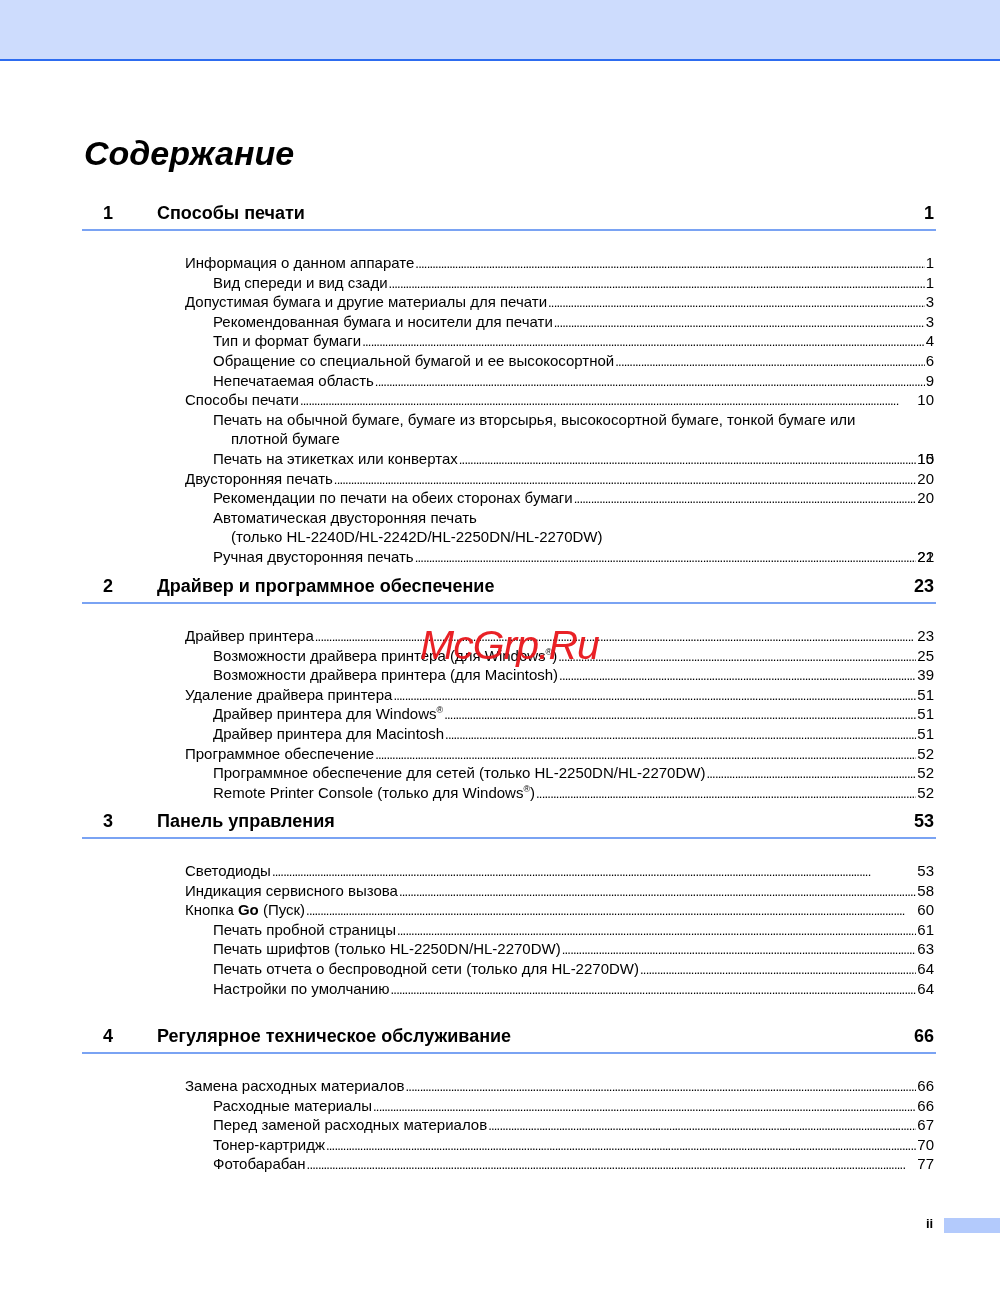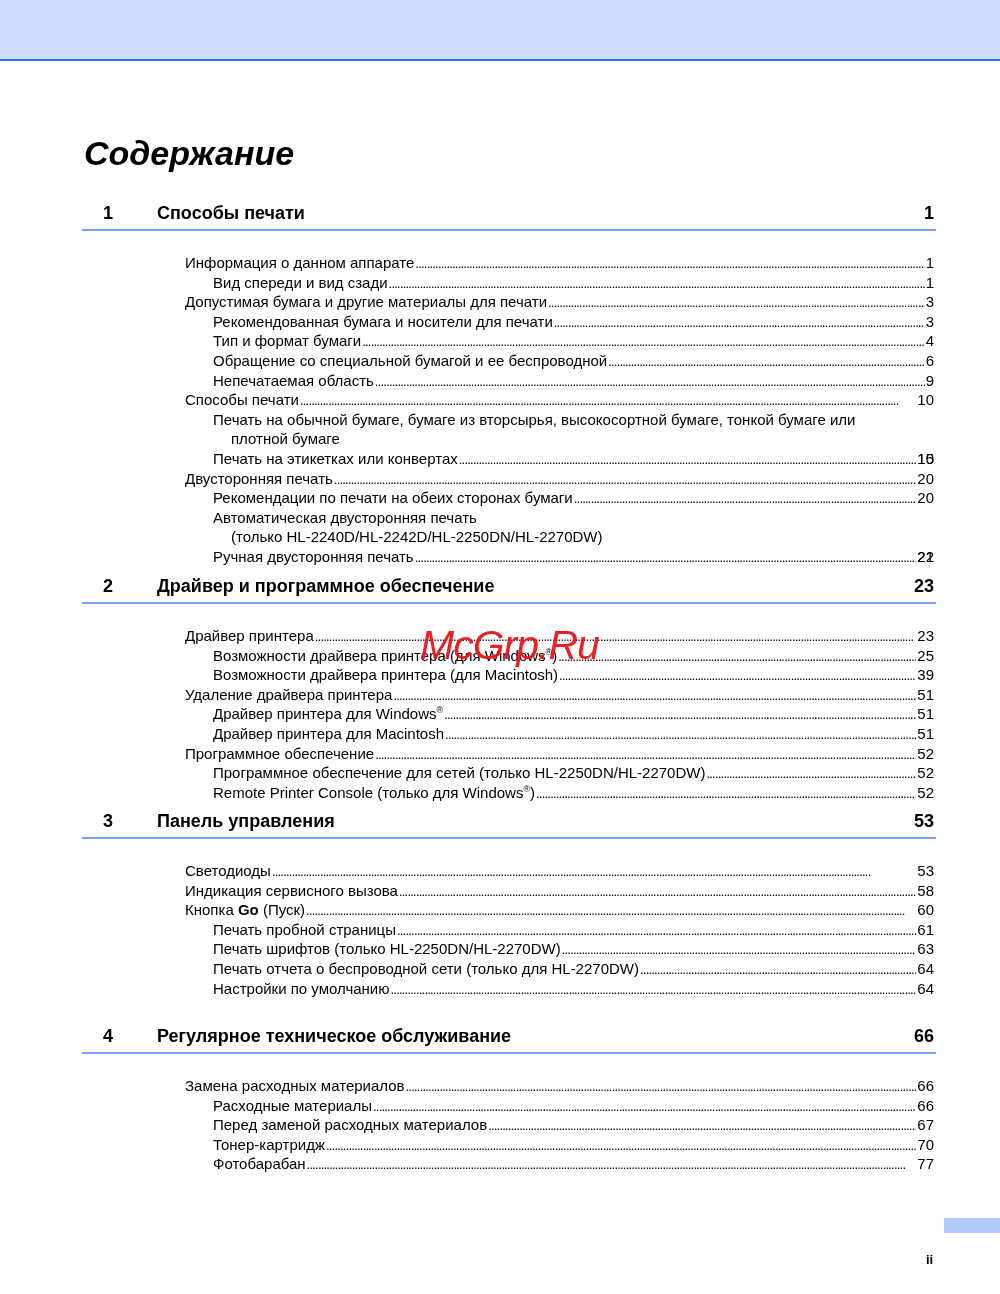--- a/index.html
+++ b/index.html
@@ -50,21 +50,21 @@
   .entry .page { flex: 0 0 auto; text-align: right; padding-right: 2px; }
   .entry.wrapfirst .leader { visibility: hidden; }
   sup { font-size: 9px; line-height: 0; vertical-align: 6px; }
   b { font-weight: bold; }
   .watermark {
     position: absolute; left: 420px; top: 622px;
     font-size: 41px; font-style: italic; color: #e8161b;
     letter-spacing: -1px; pointer-events: none; opacity: 0.95; text-align: right;
   }
   .page-number {
-    position: absolute; left: 926px; top: 1216px; font-size: 13px; font-weight: bold; margin-top: 36px;
+    position: absolute; left: 926px; top: 1216px; font-size: 13px; font-weight: bold;
   }
   .page-tab {
     position: absolute; left: 944px; top: 1218px; width: 56px; height: 15px;
     background: #b3cafc;
   }
 </style>
 </head>
 <body>
 
 <div class="top-band"></div>
@@ -98,21 +98,21 @@
           <span class="text"><span>Рекомендованная бумага и носители для печати</span></span>
           <span class="leader"></span>
           <span class="page">3</span>
         </div>
         <div class="entry l2">
           <span class="text"><span>Тип и формат бумаги</span></span>
           <span class="leader"></span>
           <span class="page">4</span>
         </div>
         <div class="entry l2">
-          <span class="text"><span>Обращение со специальной бумагой и ее беспроводной</span></span>
+          <span class="text"><span>Обращение со специальной бумагой и ее высокосортной</span></span>
           <span class="leader"></span>
           <span class="page">6</span>
         </div>
         <div class="entry l2">
           <span class="text"><span>Непечатаемая область</span></span>
           <span class="leader"></span>
           <span class="page">9</span>
         </div>
         <div class="entry l1">
           <span class="text"><span>Способы печати</span></span>

